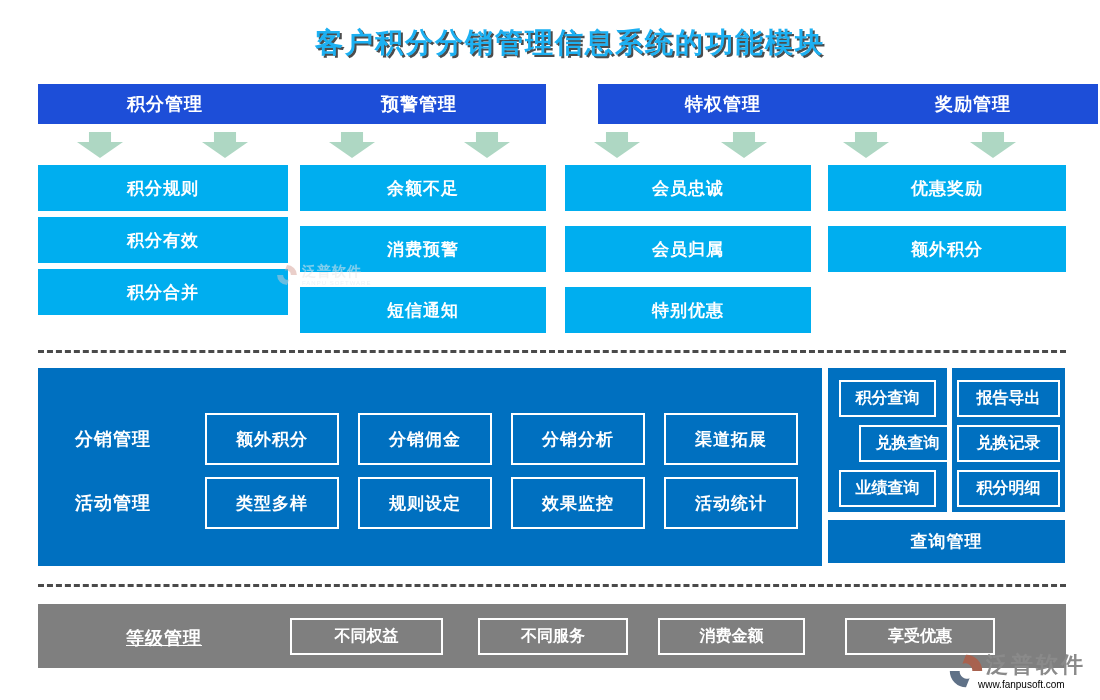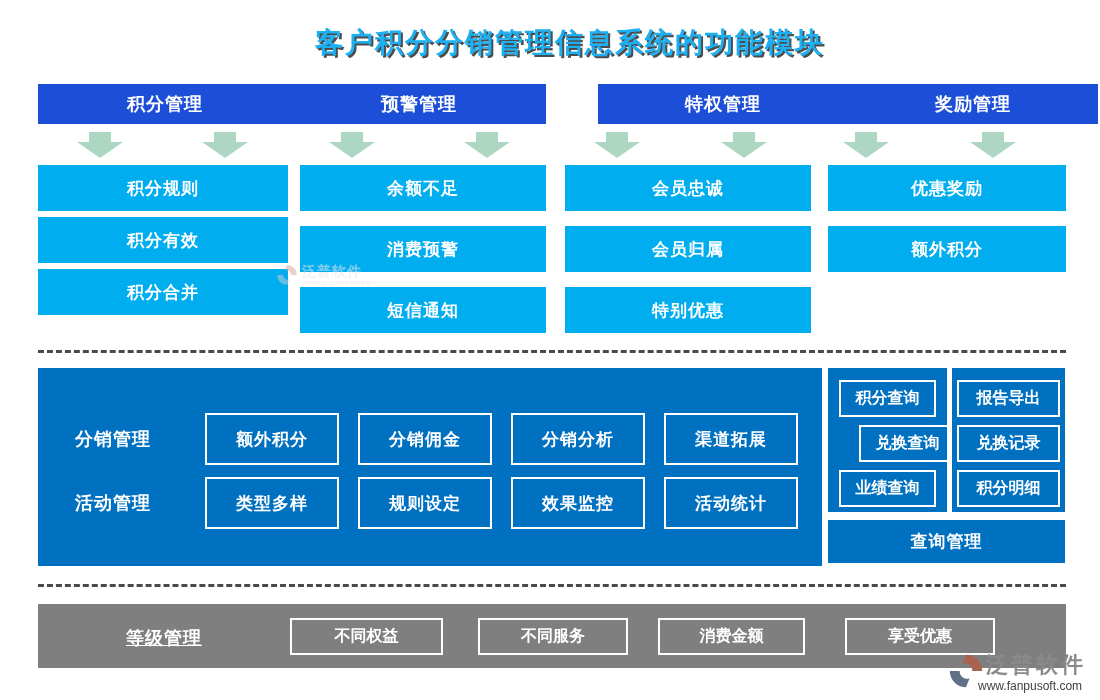--- a/index.html
+++ b/index.html
@@ -69,21 +69,21 @@
   }
   .wm-texts{display:flex;flex-direction:column;line-height:1;}
   .wm-name{font-size:14px;font-weight:bold;color:#e8e8ea;letter-spacing:1px;}
   .wm-sub{font-size:6px;color:#dfe6ee;letter-spacing:1px;margin-top:2px;}
   .footer-logo{position:absolute;left:948px;top:650px;width:150px;height:48px;}
   .fl-icon{position:absolute;left:0;top:2px;}
   .fl-name{
     position:absolute;left:38px;top:0;font-size:22px;font-weight:bold;
     color:#8a8a8a;letter-spacing:3px;
   }
-  .fl-url{position:absolute;left:30px;top:29px;font-size:12px;color:#404040;}
+  .fl-url{position:absolute;left:30px;top:29px;font-size:10px;color:#000000;}
 </style>
 </head>
 <body>
 
 <div class="canvas">
 
   <div class="title">客户积分分销管理信息系统的功能模块</div>
 
   <div class="hbar" style="left:38px;width:508px;">
     <span>积分管理</span>

